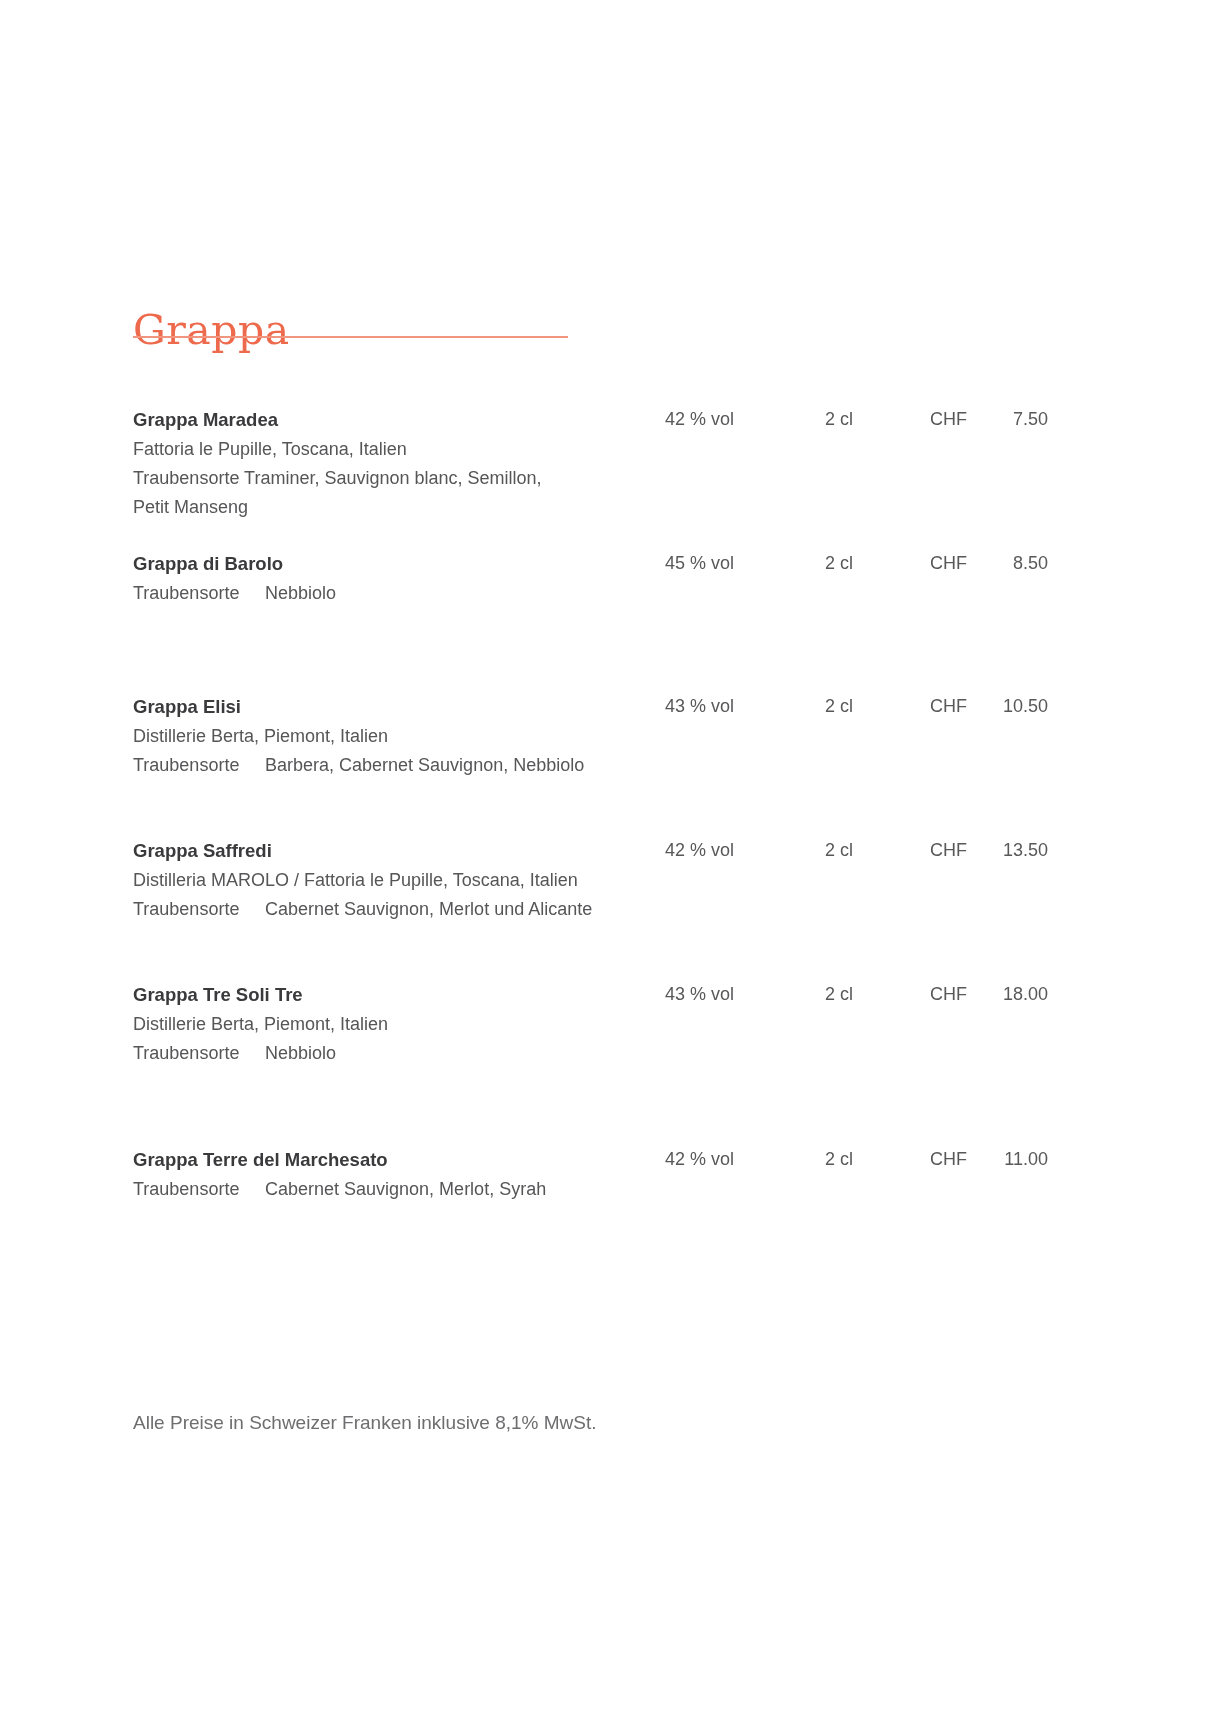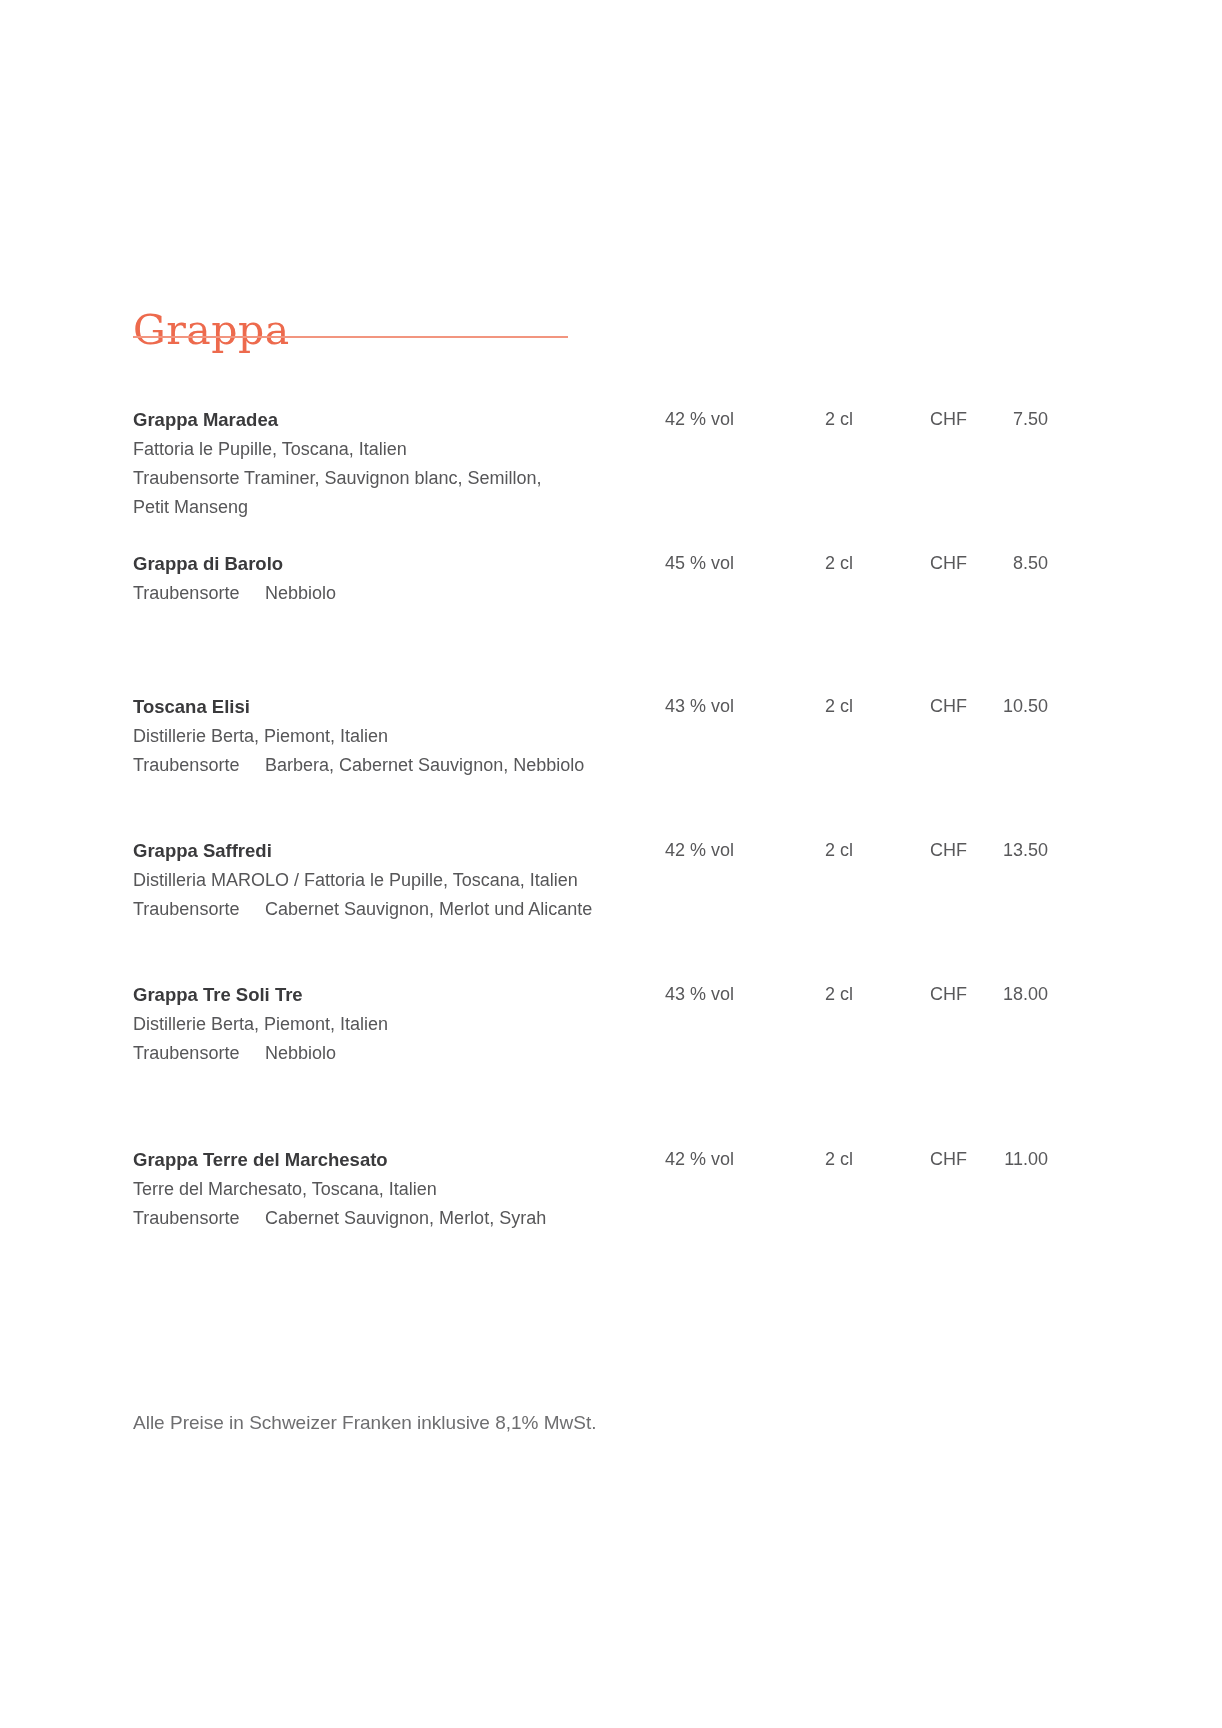--- a/index.html
+++ b/index.html
@@ -112,21 +112,21 @@
       <span class="col col-chf">CHF</span>
       <span class="col col-price">8.50</span>
     </div>
     <div class="desc-line grape-row">
       <span class="grape-label">Traubensorte</span><span>Nebbiolo</span>
     </div>
   </div>
 
   <div class="item" style="top:692px">
     <div class="item-row">
-      <span class="item-name">Toscana Elisi</span>
+      <span class="item-name">Grappa Elisi</span>
       <span class="col col-vol">43 % vol</span>
       <span class="col col-size">2 cl</span>
       <span class="col col-chf">CHF</span>
       <span class="col col-price">10.50</span>
     </div>
     <div class="desc-line">Distillerie Berta, Piemont, Italien</div>
     <div class="desc-line grape-row">
       <span class="grape-label">Traubensorte</span><span>Barbera, Cabernet Sauvignon, Nebbiolo</span>
     </div>
   </div>
@@ -160,21 +160,20 @@
   </div>
 
   <div class="item" style="top:1145px">
     <div class="item-row">
       <span class="item-name">Grappa Terre del Marchesato</span>
       <span class="col col-vol">42 % vol</span>
       <span class="col col-size">2 cl</span>
       <span class="col col-chf">CHF</span>
       <span class="col col-price">11.00</span>
     </div>
-    <div class="desc-line">Terre del Marchesato, Toscana, Italien</div>
     <div class="desc-line grape-row">
       <span class="grape-label">Traubensorte</span><span>Cabernet Sauvignon, Merlot, Syrah</span>
     </div>
   </div>
 
   <div class="footer-note">Alle Preise in Schweizer Franken inklusive 8,1% MwSt.</div>
 
 </div>
 
 </body></html>

